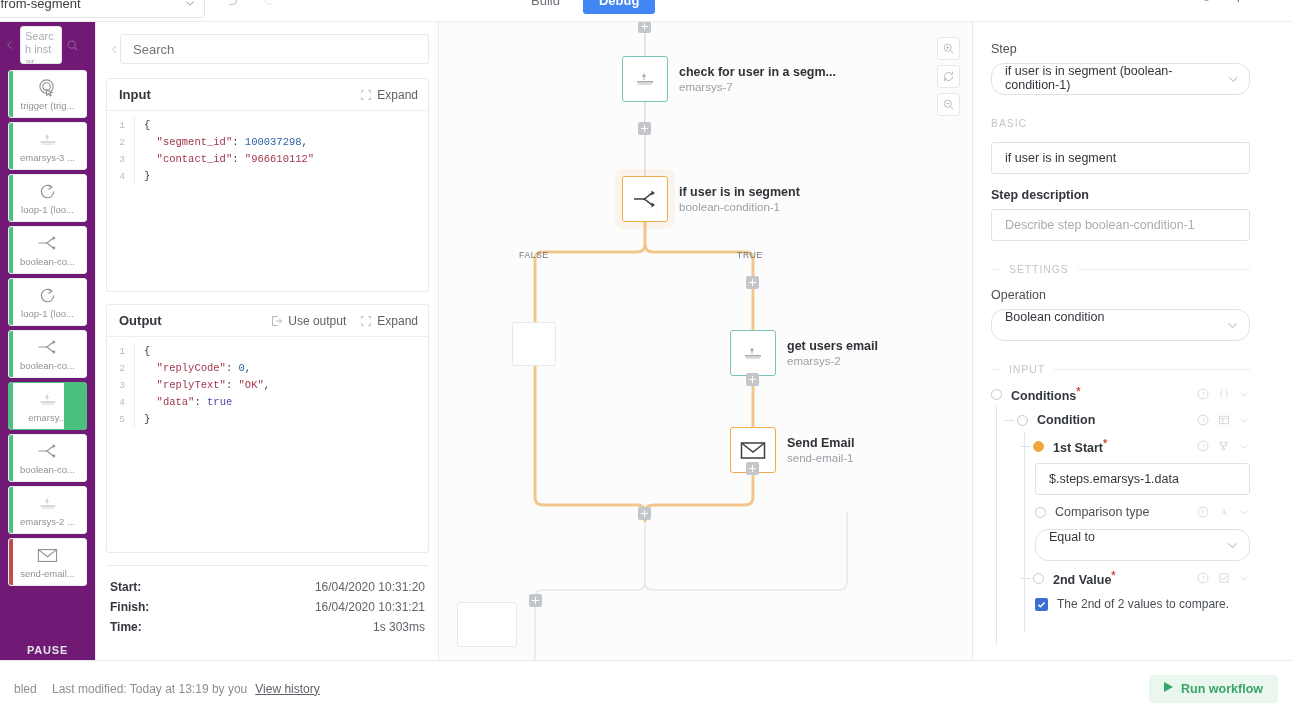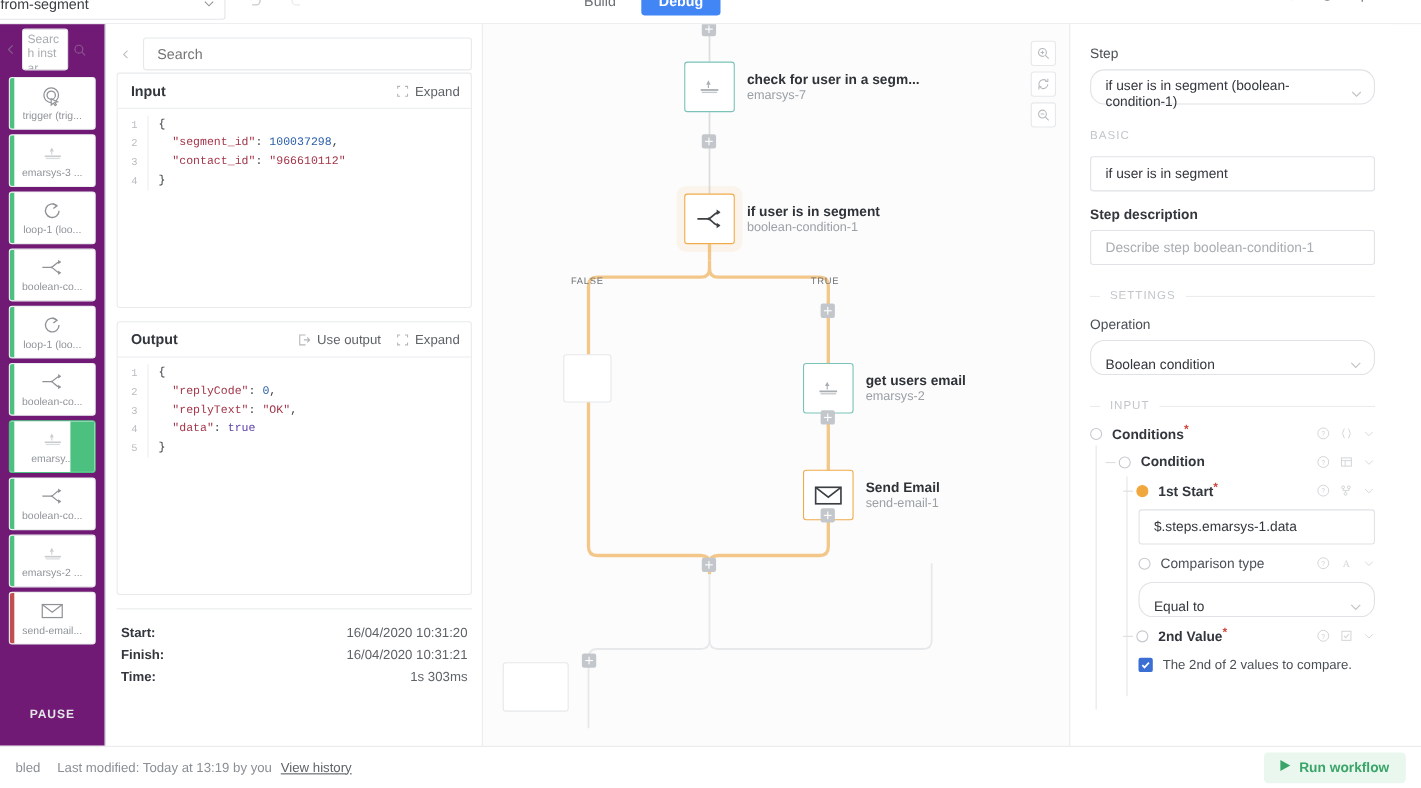--- a/index.html
+++ b/index.html
@@ -88,21 +88,21 @@
   .rail-pause {
     flex: none; height: 56px; display: flex; align-items: center; justify-content: center;
     font-size: 11px; letter-spacing: .8px; color: #e2e4e6; font-weight: 600;
   }
 
   
   .dbg {
     position: absolute; left: 96px; top: 22px; width: 343px; height: 656px;
     background: #fff; border-right: 1px solid #e8eaec; padding: 12px 9px 0 10px;
   }
-  .dbg-search-row { display: flex; align-items: center; gap: 10px; margin-bottom: 2px; }
+  .dbg-search-row { display: flex; align-items: center; margin-bottom: 14px; }
   .dbg-collapse { width: 11px; opacity: .6; flex: none; margin-left: 3px;}
   .dbg-search {
     flex: 1; height: 30px; border: 1px solid #e6e8ea; border-radius: 3px; background: #fff;
     font-size: 13px; color: #9da1a6; padding: 0 12px; font-family: "Liberation Sans", sans-serif;
     outline: none;
   }
   .io-card { border: 1px solid #e8eaec; border-radius: 3px; background: #fff; }
   .io-head {
     height: 32px; display: flex; align-items: center; padding: 0 10px 0 12px;
     border-bottom: 1px solid #eceef0;
@@ -172,21 +172,21 @@
   
   .cfg {
     position: absolute; left: 972px; top: 22px; width: 292px; height: 656px;
     background: #fff; border-left: 1px solid #e8eaec; padding: 20px 14px 0 18px;
     overflow: hidden;
   }
   .lbl { font-size: 12.5px; color: #4b5056; margin-bottom: 7px; }
   .lbl.bold { font-weight: 700; color: #33373d; }
   .sel-box {
     height: 32px; border: 1px solid #e0e2e5; border-radius: 13px; background: #fff;
-    display: flex; align-items: center; padding: 12px 10px 0 13px; font-size: 12.5px; color: #33373d;
+    display: flex; padding: 0 10px 0 13px; font-size: 12.5px; color: #33373d;
   }
   .sel-box .chev { margin-left: auto; width: 13px; opacity: .55; }
   .txt-box {
     height: 32px; border: 1px solid #e0e2e5; border-radius: 3px; background: #fff;
     display: flex; align-items: center; padding: 0 13px; font-size: 12.5px; color: #33373d;
     width: 100%; font-family: "Liberation Sans", sans-serif; outline: none;
   }
   .txt-box::placeholder { color: #a9adb2; }
   .sec {
     display: flex; align-items: center; gap: 9px; margin: 22px 0 13px 0;
@@ -217,21 +217,21 @@
   .cb-row { display: flex; align-items: center; gap: 9px; padding-left: 44px; margin-top: 6px; }
   .cb {
     width: 13px; height: 13px; background: #3b6fd4; border-radius: 2px; flex: none;
     display: flex; align-items: center; justify-content: center;
   }
   .cb svg { width: 9px; height: 9px; }
   .cb-lbl { font-size: 12px; color: #4b5056; }
 
   
   .bottom {
-    position: absolute; left: 0; bottom: 0; width: 1292px; height: 38px;
+    position: absolute; left: 0; bottom: 0; width: 1292px; height: 56px;
     background: #fff; border-top: 1px solid #e8eaec; display: flex; align-items: center;
     padding: 0 14px;
   }
   .bt-state { font-size: 12px; color: #8a8f95; width: 24px; overflow: hidden; }
   .bt-mod { font-size: 12px; color: #8a8f95; margin-left: 14px; }
   .bt-link { font-size: 12px; color: #5e6368; text-decoration: underline; margin-left: 8px; }
   .run-btn {
     margin-left: auto; display: flex; gap: 8px;
     background: #eaf7ef; color: #3aa568; font-size: 12.5px; font-weight: 600;
     padding: 7px 15px; border-radius: 4px; border: none;

